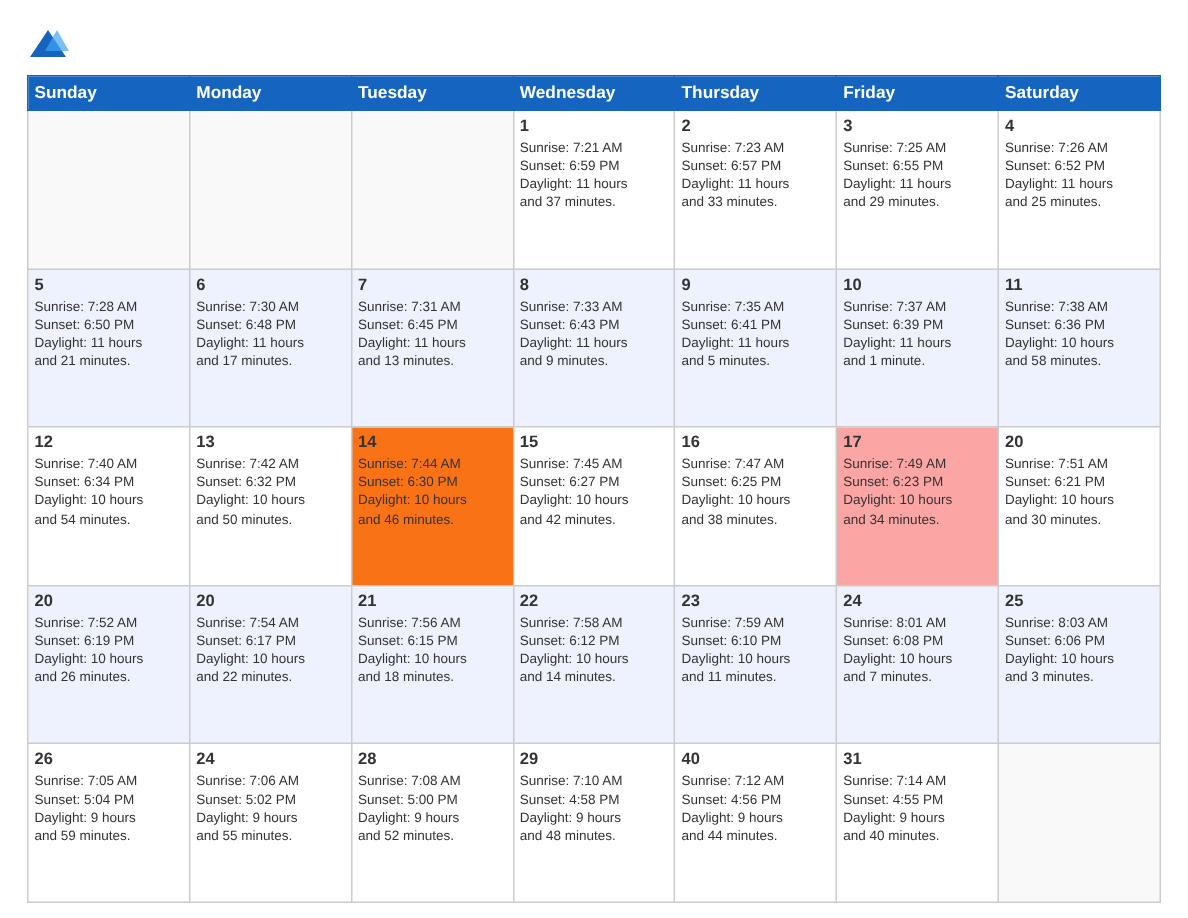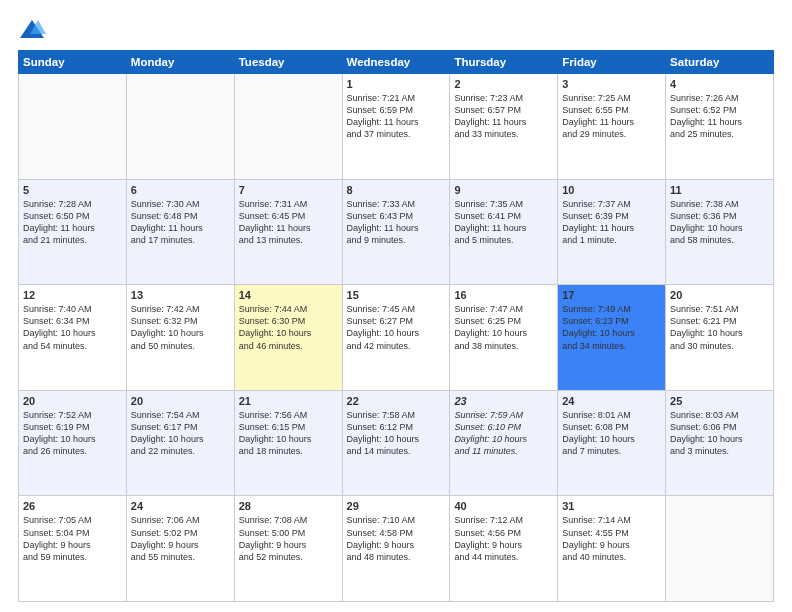--- a/index.html
+++ b/index.html
@@ -181,33 +181,33 @@
         </tr>
         <tr>
           <td style="background: rgb(255, 255, 255);">
             <span class="day-num">12</span>
             <div class="day-info">Sunrise: 7:40 AM<br>Sunset: 6:34 PM<br>Daylight: 10 hours<br>and 54 minutes.</div>
           </td>
           <td style="background: rgb(255, 255, 255);">
             <span class="day-num">13</span>
             <div class="day-info">Sunrise: 7:42 AM<br>Sunset: 6:32 PM<br>Daylight: 10 hours<br>and 50 minutes.</div>
           </td>
-          <td style="background: #fef9c3;">
+          <td style="background: #f97316;">
             <span class="day-num">14</span>
             <div class="day-info">Sunrise: 7:44 AM<br>Sunset: 6:30 PM<br>Daylight: 10 hours<br>and 46 minutes.</div>
           </td>
           <td style="background: rgb(255, 255, 255);">
             <span class="day-num">15</span>
             <div class="day-info">Sunrise: 7:45 AM<br>Sunset: 6:27 PM<br>Daylight: 10 hours<br>and 42 minutes.</div>
           </td>
           <td style="background: rgb(255, 255, 255);">
             <span class="day-num">16</span>
             <div class="day-info">Sunrise: 7:47 AM<br>Sunset: 6:25 PM<br>Daylight: 10 hours<br>and 38 minutes.</div>
           </td>
-          <td style="background: #3b82f6;">
+          <td style="background: #fca5a5;">
             <span class="day-num">17</span>
             <div class="day-info">Sunrise: 7:49 AM<br>Sunset: 6:23 PM<br>Daylight: 10 hours<br>and 34 minutes.</div>
           </td>
           <td style="background: rgb(255, 255, 255);">
             <span class="day-num">20</span>
             <div class="day-info">Sunrise: 7:51 AM<br>Sunset: 6:21 PM<br>Daylight: 10 hours<br>and 30 minutes.</div>
           </td>
         </tr>
         <tr>
           <td style="background: rgb(238, 242, 255);">
@@ -219,21 +219,21 @@
             <div class="day-info">Sunrise: 7:54 AM<br>Sunset: 6:17 PM<br>Daylight: 10 hours<br>and 22 minutes.</div>
           </td>
           <td style="background: rgb(238, 242, 255);">
             <span class="day-num">21</span>
             <div class="day-info">Sunrise: 7:56 AM<br>Sunset: 6:15 PM<br>Daylight: 10 hours<br>and 18 minutes.</div>
           </td>
           <td style="background: rgb(238, 242, 255);">
             <span class="day-num">22</span>
             <div class="day-info">Sunrise: 7:58 AM<br>Sunset: 6:12 PM<br>Daylight: 10 hours<br>and 14 minutes.</div>
           </td>
-          <td style="background: rgb(238, 242, 255); font-style: italic;">
+          <td style="background: rgb(238, 242, 255);">
             <span class="day-num">23</span>
             <div class="day-info">Sunrise: 7:59 AM<br>Sunset: 6:10 PM<br>Daylight: 10 hours<br>and 11 minutes.</div>
           </td>
           <td style="background: rgb(238, 242, 255);">
             <span class="day-num">24</span>
             <div class="day-info">Sunrise: 8:01 AM<br>Sunset: 6:08 PM<br>Daylight: 10 hours<br>and 7 minutes.</div>
           </td>
           <td style="background: rgb(238, 242, 255);">
             <span class="day-num">25</span>
             <div class="day-info">Sunrise: 8:03 AM<br>Sunset: 6:06 PM<br>Daylight: 10 hours<br>and 3 minutes.</div>

